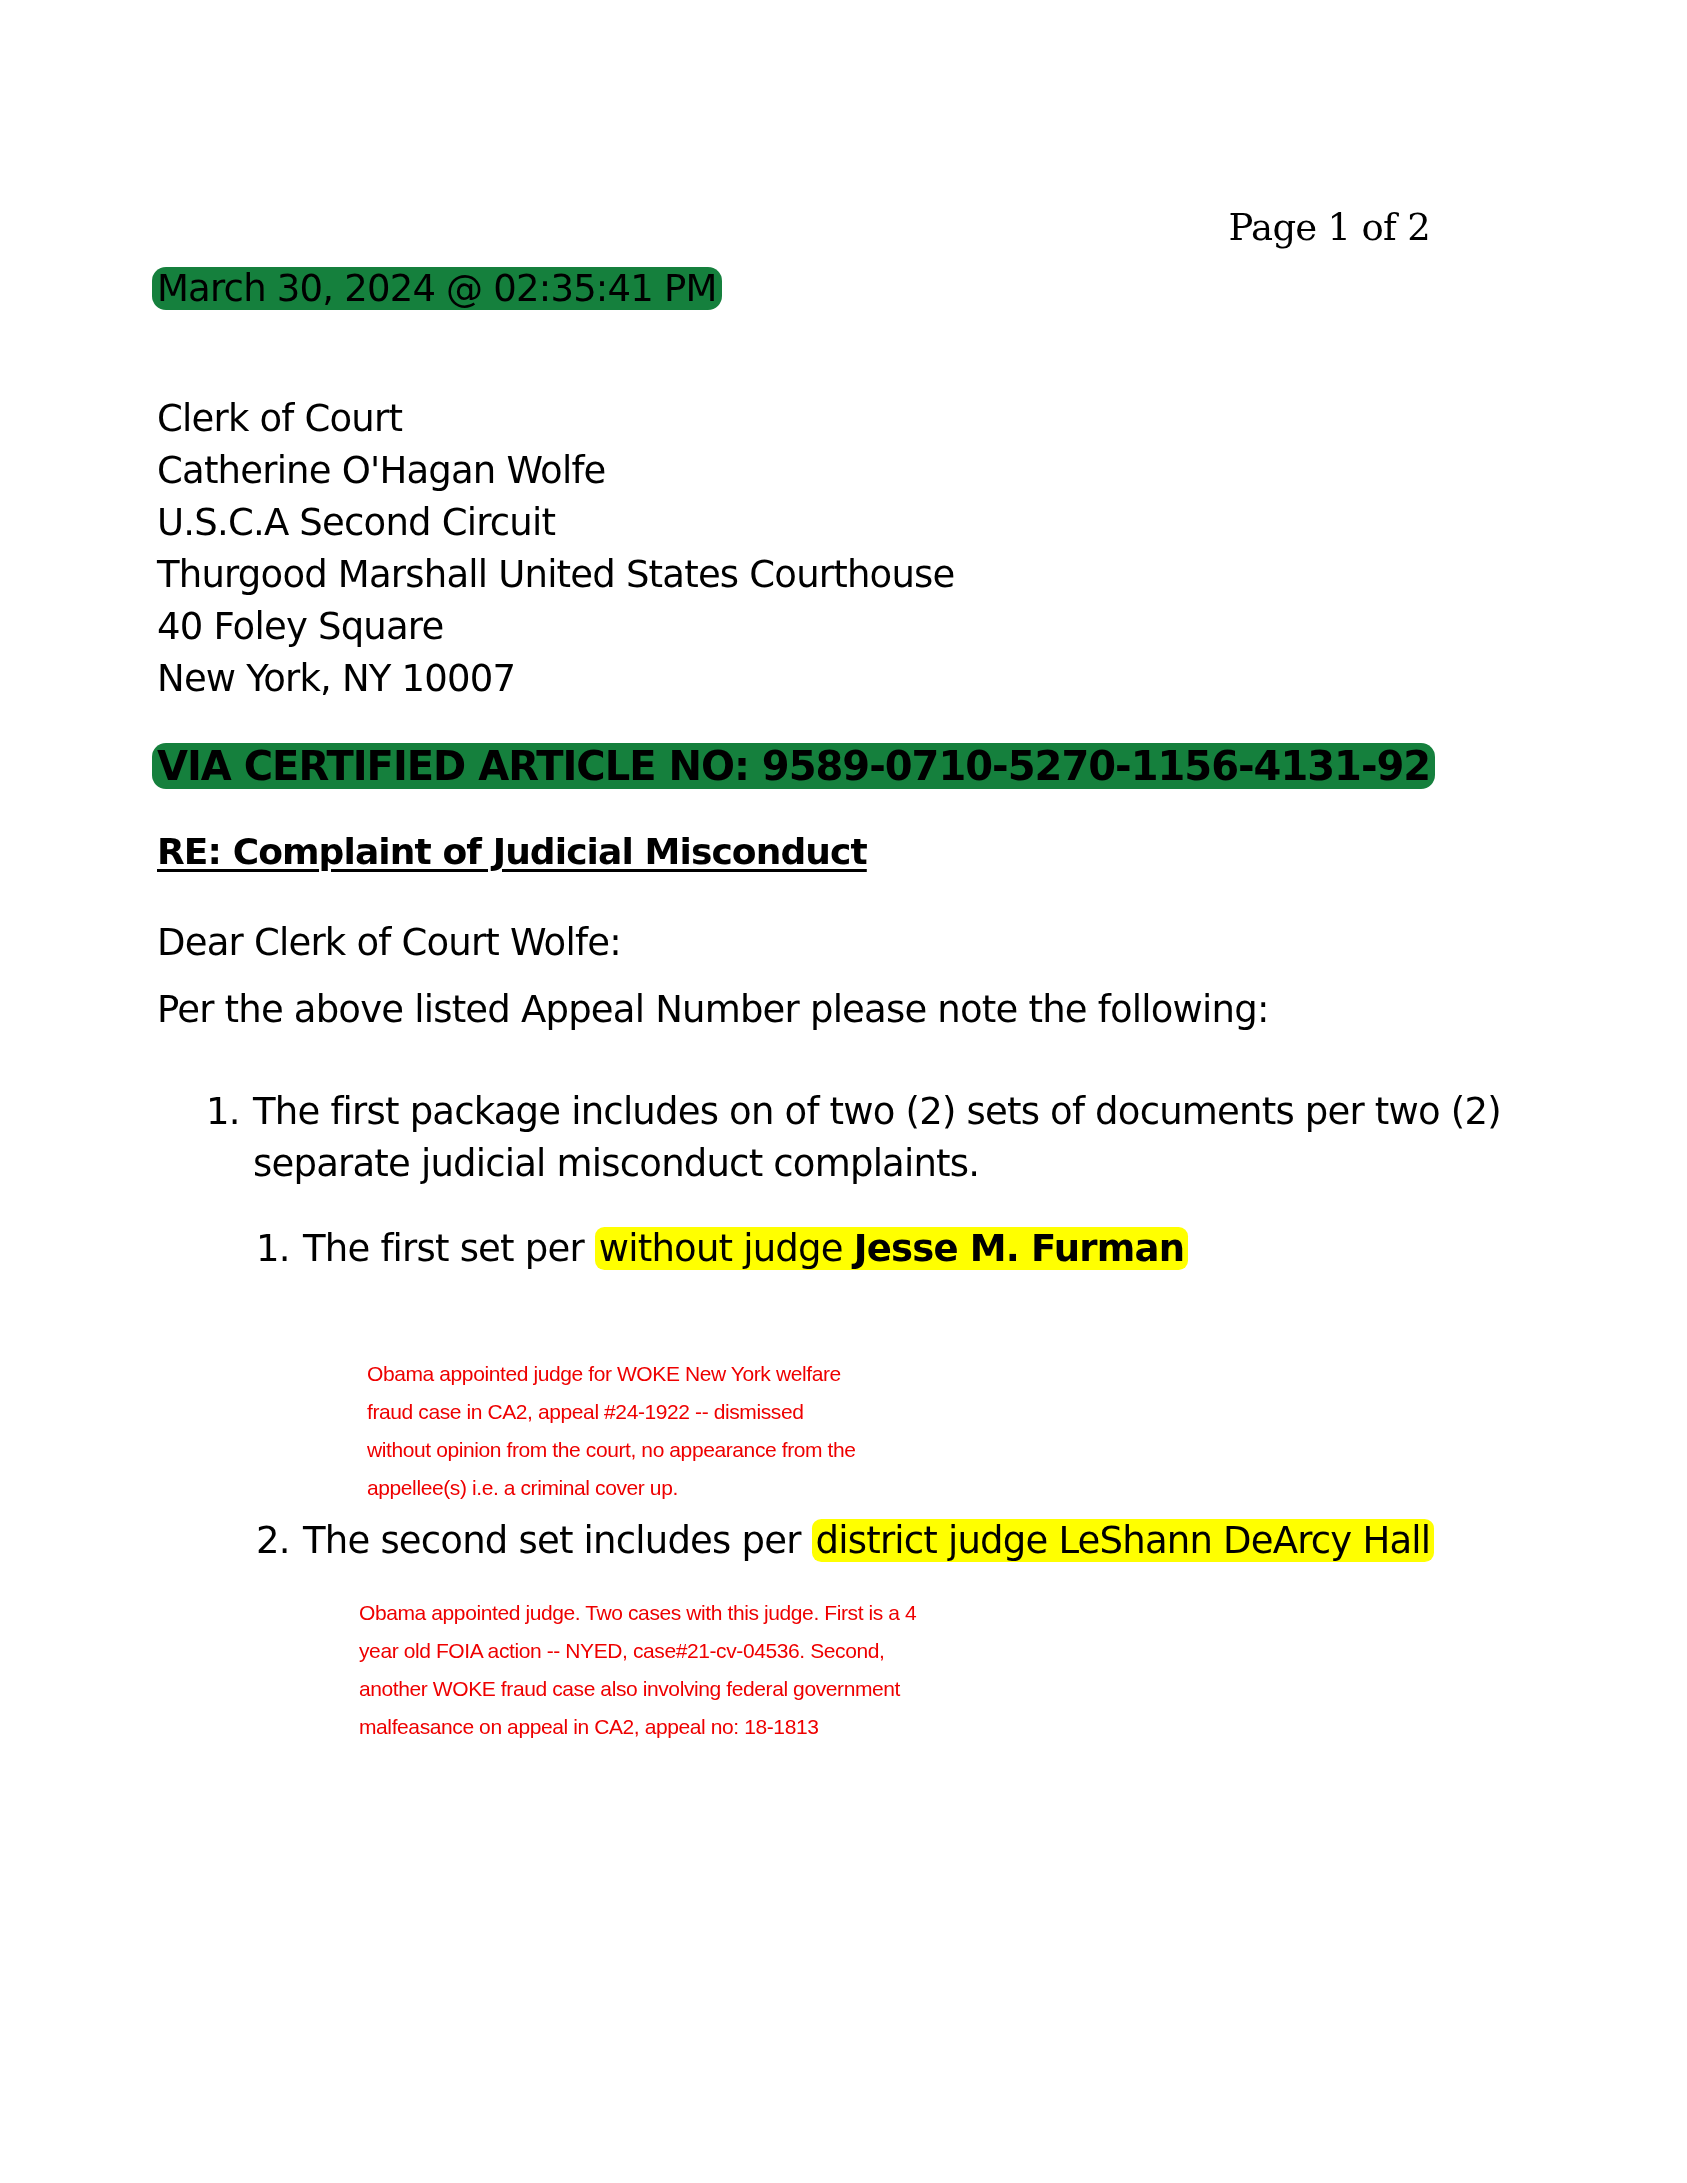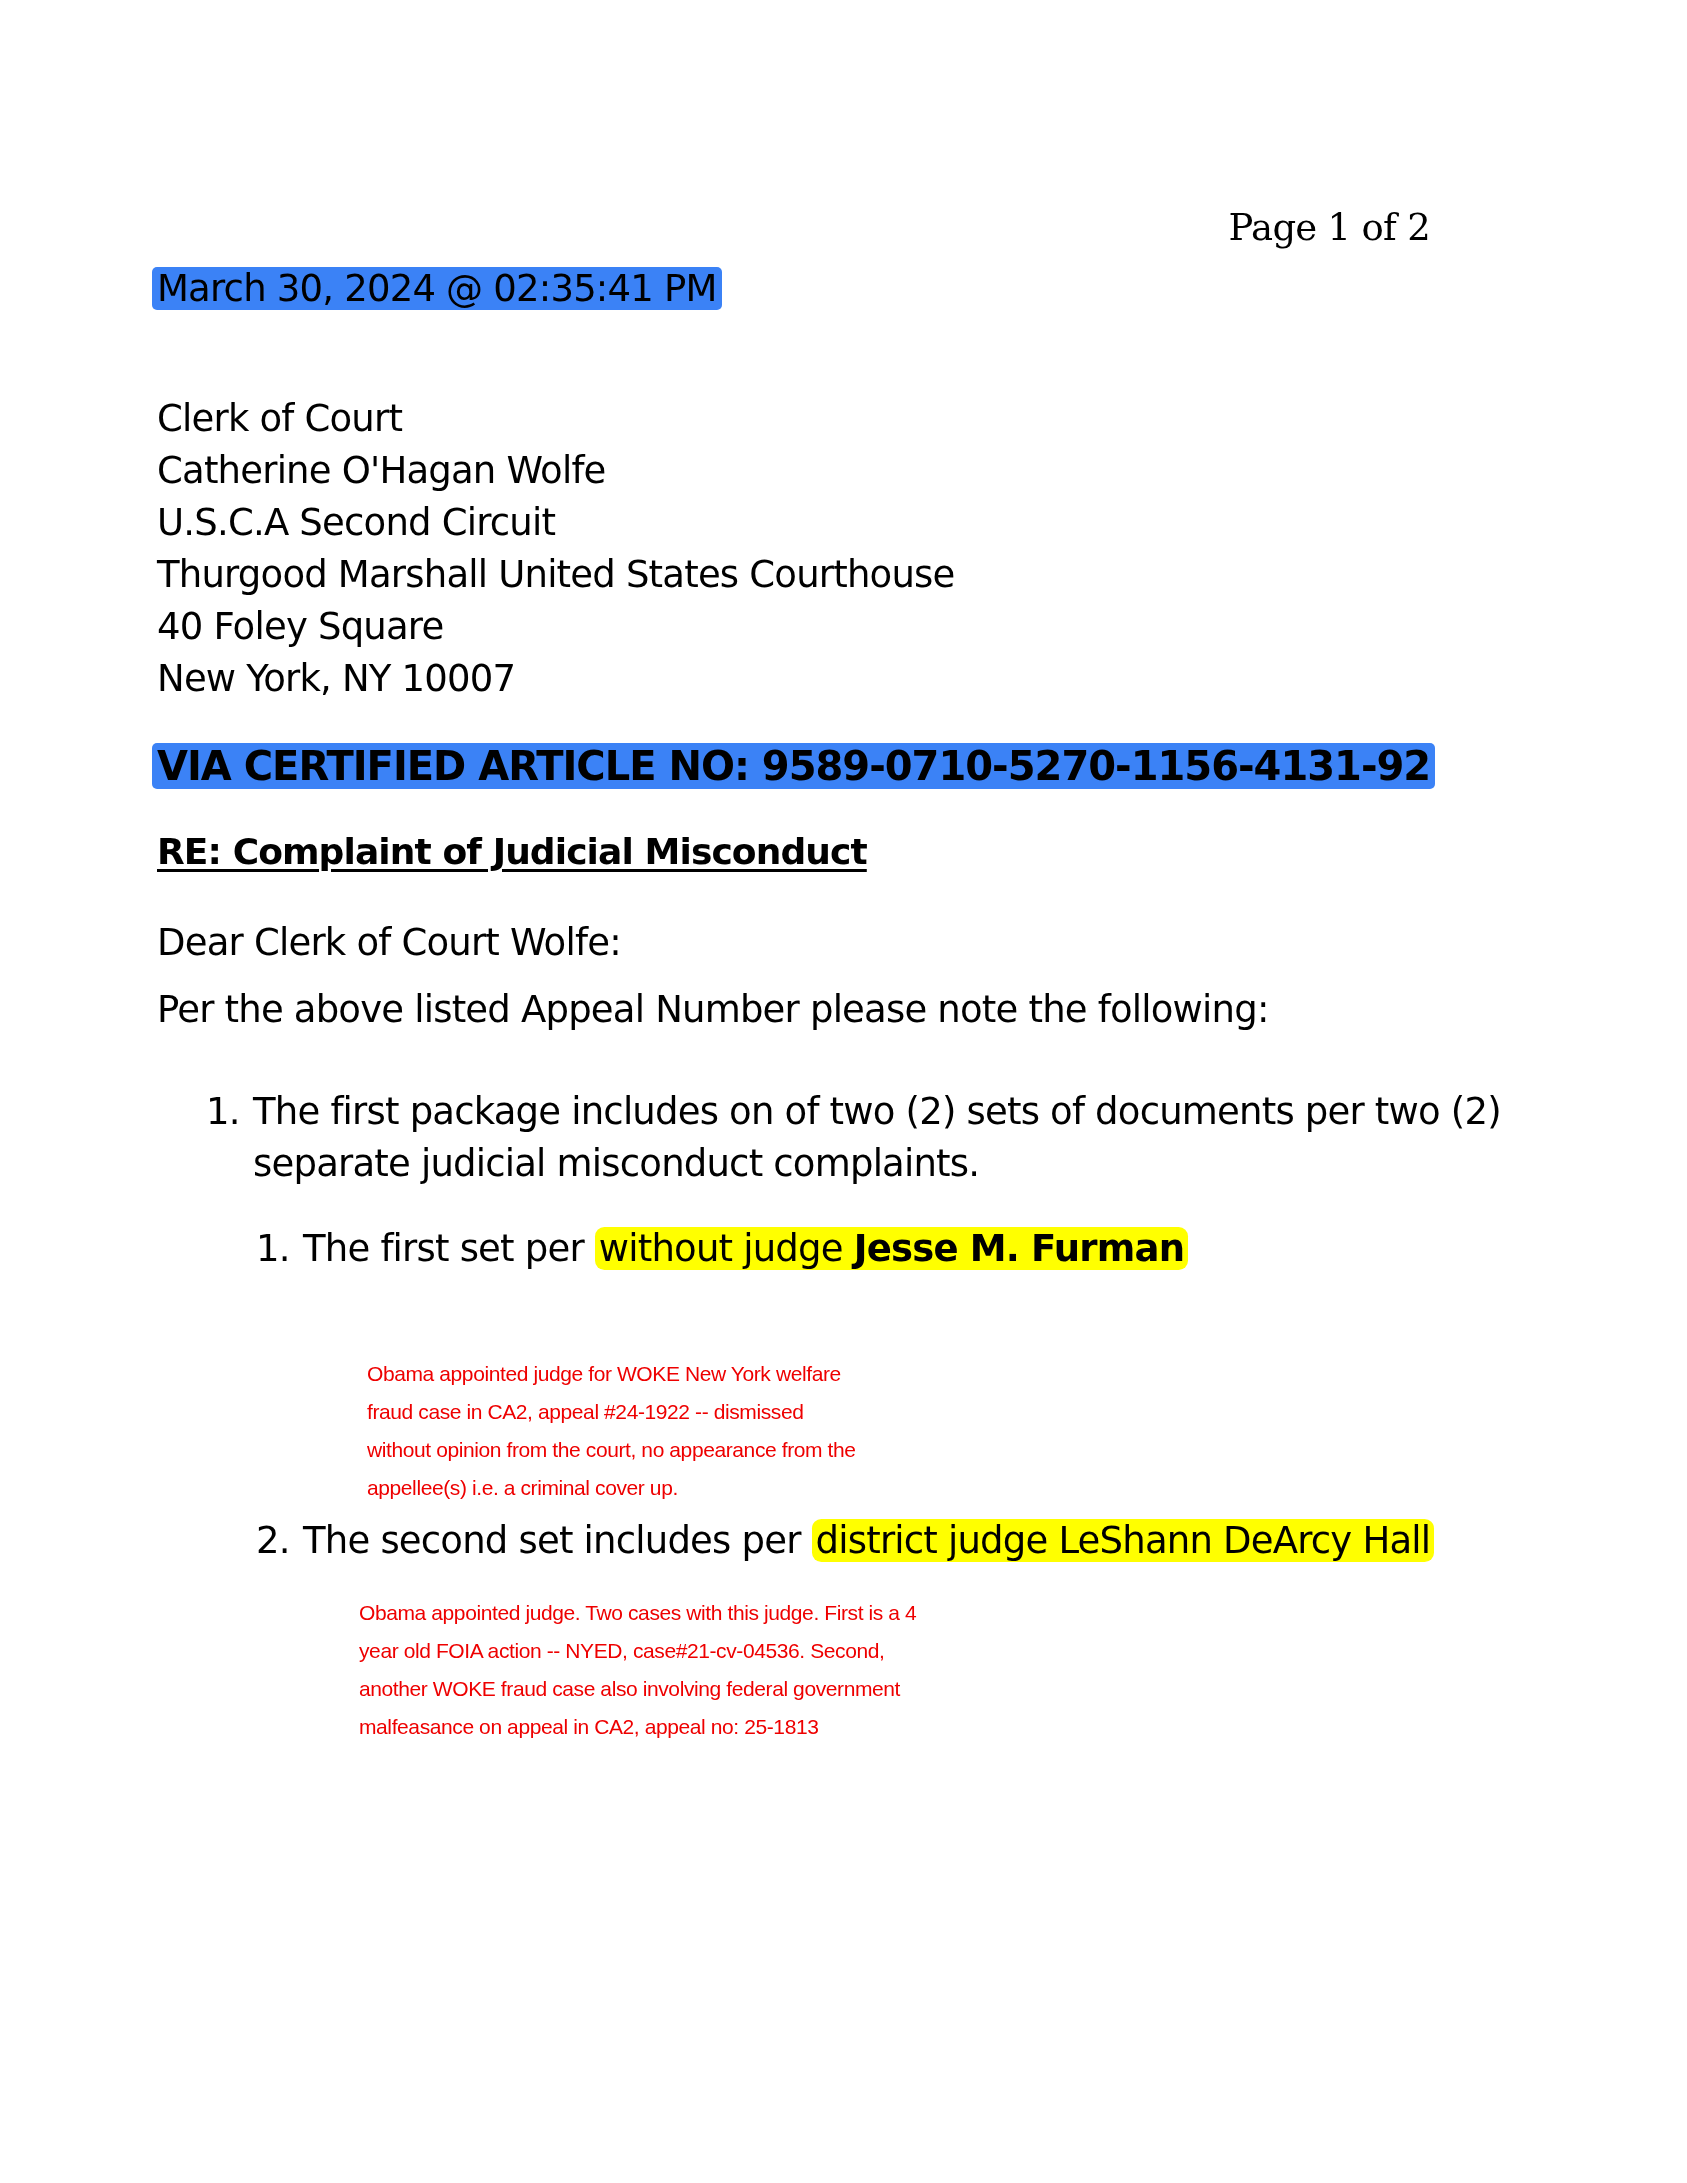--- a/index.html
+++ b/index.html
@@ -1,21 +1,21 @@
 <!DOCTYPE html>
 <html style="font-size:10.6px"><head>
 <meta charset="utf-8">
 <style>
   html, body { margin: 0; padding: 0; background: #ffffff; }
   body { width: 1687px; height: 2183px; position: relative; overflow: hidden; }
   .page { position: absolute; left: 0; top: 0; width: 1602px; height: 2183px; background: #ffffff; }
   .abs { position: absolute; white-space: nowrap; }
   .sans { font-family: "DejaVu Sans", "Liberation Sans", sans-serif; color: #000; letter-spacing: -0.8px; }
   .serif { font-family: "DejaVu Serif", "Liberation Serif", serif; color: #000; }
-  .hl { background: #3b82f6; border-radius: 5px; padding: 0 5.3px; margin-left: -5.3px; }
+  .hl { background: #15803d; border-radius: 14px; padding: 0 5.3px; margin-left: -5.3px; }
   .hl-inline { background: #ffff00; border-radius: 9.3px; padding: 0 4px; }
   .body-text { font-size: 37px; line-height: 52px; }
   .page-num { font-size: 37px; right: 172px; top: 206px; letter-spacing: -0.7px; }
   .date { left: 157px; top: 263px; }
   .addr { left: 157px; top: 393px; }
   .addr div { height: 52px; }
   .certified { left: 157px; top: 743px; font-size: 40px; font-weight: bold; letter-spacing: -1px; }
   .re { left: 157px; top: 831px; font-size: 36px; font-weight: bold; text-decoration: underline; text-decoration-thickness: 2.6px; text-underline-offset: 5.3px; letter-spacing: -0.9px; }
   .dear { left: 157px; top: 917px; }
   .per { left: 157px; top: 984px; }
@@ -82,17 +82,17 @@
 
   <div class="abs sans body-text sub2-num">2.</div>
   <div class="abs sans body-text sub2-text">
     <span>The second set includes per </span><span class="hl-inline">district judge LeShann DeArcy Hall</span>
   </div>
 
   <div class="abs note note2">
     <div>Obama appointed judge. Two cases with this judge. First is a 4</div>
     <div>year old FOIA action -- NYED, case#21-cv-04536. Second,</div>
     <div>another WOKE fraud case also involving federal government</div>
-    <div>malfeasance on appeal in CA2, appeal no: 25-1813</div>
+    <div>malfeasance on appeal in CA2, appeal no: 18-1813</div>
   </div>
 
 </div>
 
 
 </body></html>

